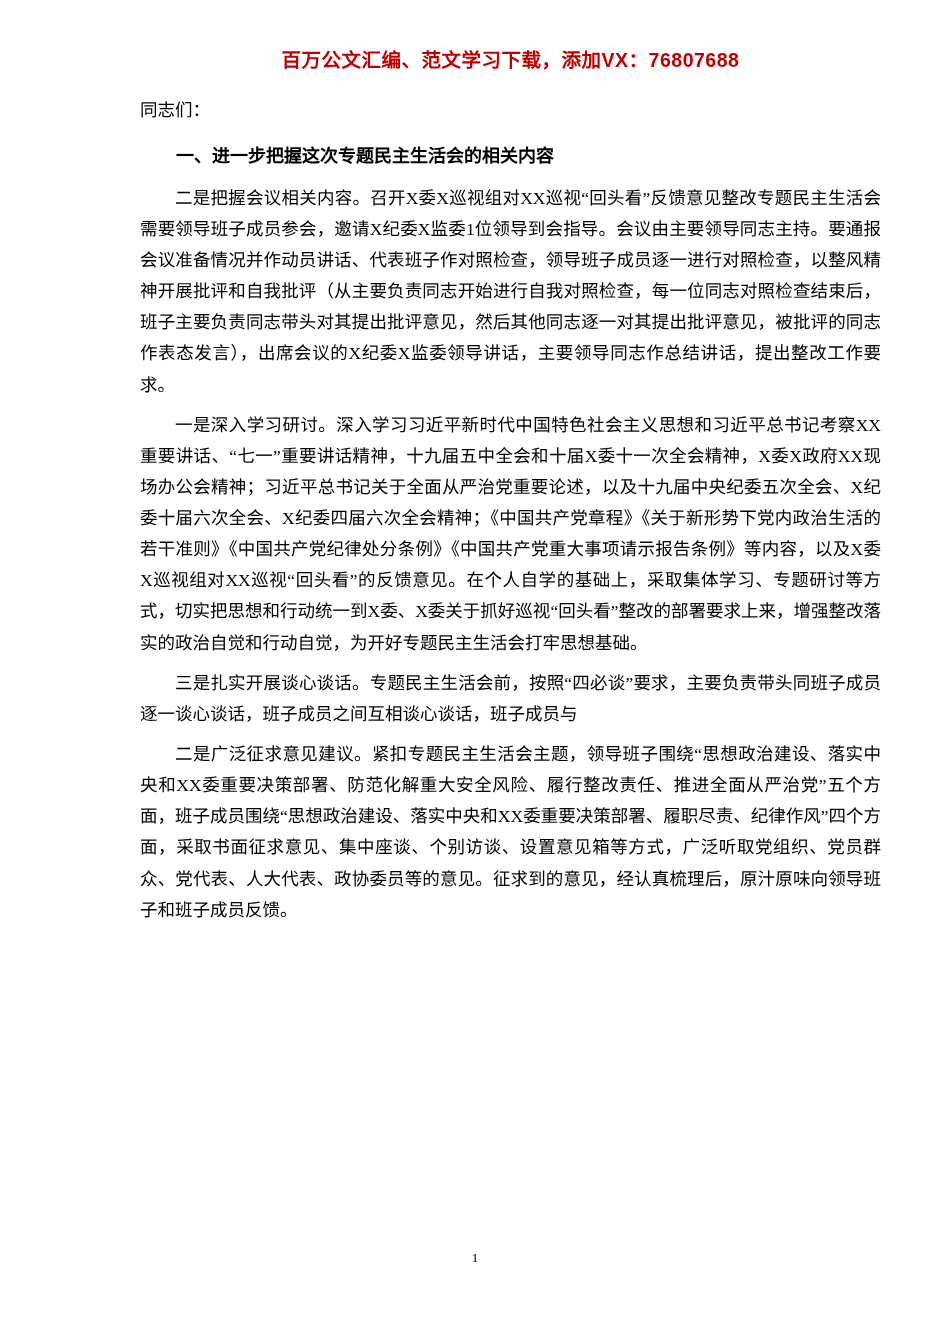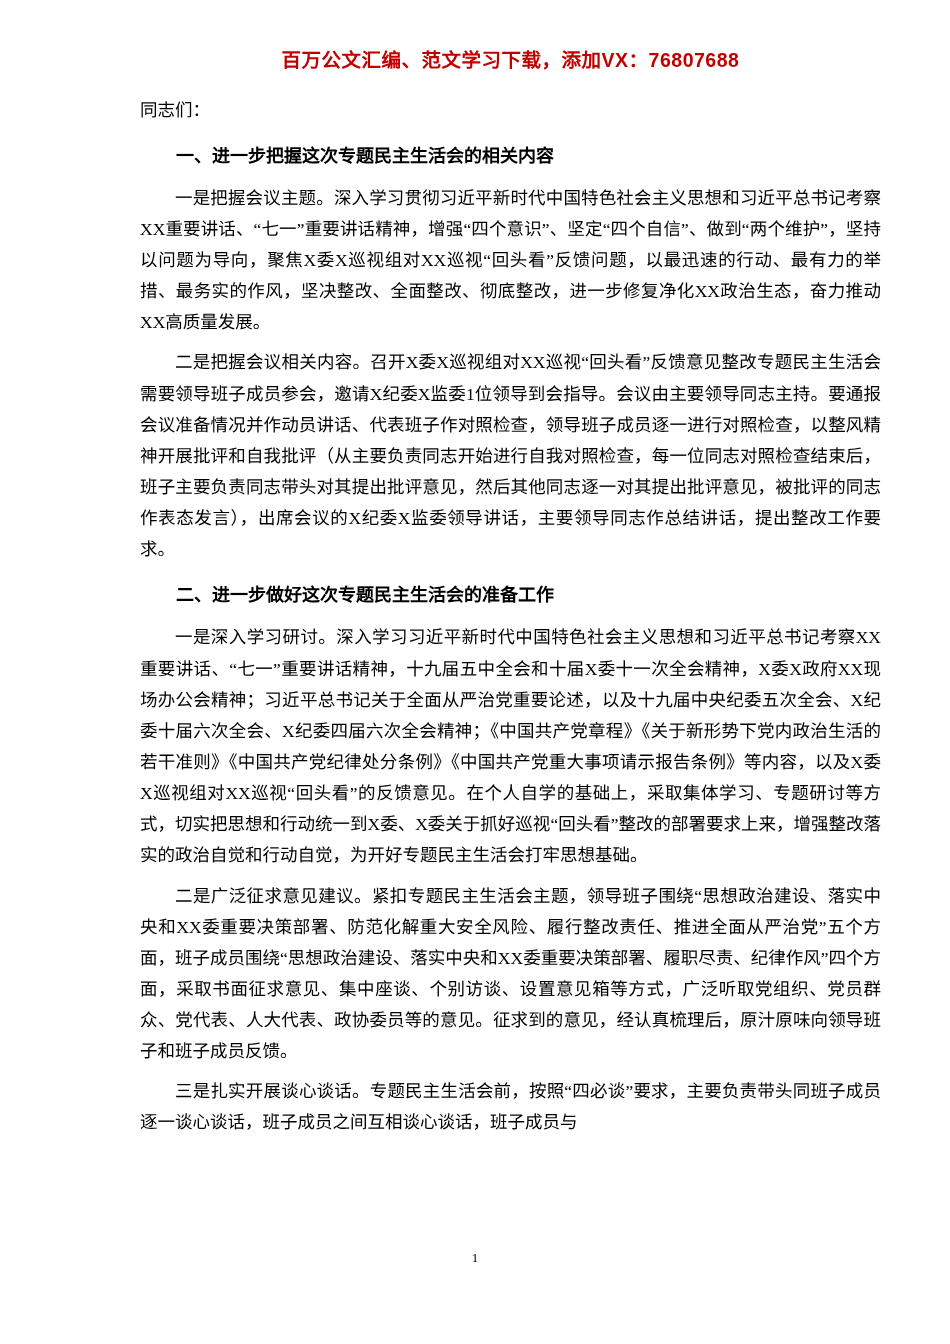--- a/index.html
+++ b/index.html
@@ -73,27 +73,25 @@
 
 <div class="page">
 
   <div class="banner">百万公文汇编、范文学习下载，添加VX：76807688</div>
 
   <div class="salutation">同志们：</div>
 
 
   <h2 class="section-heading">一、进一步把握这次专题民主生活会的相关内容</h2>
 
-  <p class="body-para">一是把握会议主题。深入学习贯彻习近平新时代中国特色社会主义思想和习近平总书记考察XX重要讲话、“七一”重要讲话精神，增强“四个意识”、坚定“四个自信”、做到“两个维护”，坚持以问题为导向，聚焦X委X巡视组对XX巡视“回头看”反馈问题，以最迅速的行动、最有力的举措、最务实的作风，坚决整改、全面整改、彻底整改，进一步修复净化XX政治生态，奋力推动XX高质量发展。</p>
 
   <p class="body-para">二是把握会议相关内容。召开X委X巡视组对XX巡视“回头看”反馈意见整改专题民主生活会需要领导班子成员参会，邀请X纪委X监委1位领导到会指导。会议由主要领导同志主持。要通报会议准备情况并作动员讲话、代表班子作对照检查，领导班子成员逐一进行对照检查，以整风精神开展批评和自我批评（从主要负责同志开始进行自我对照检查，每一位同志对照检查结束后，班子主要负责同志带头对其提出批评意见，然后其他同志逐一对其提出批评意见，被批评的同志作表态发言），出席会议的X纪委X监委领导讲话，主要领导同志作总结讲话，提出整改工作要求。</p>
 
-  <h2 class="section-heading">二、进一步做好这次专题民主生活会的准备工作</h2>
 
   <p class="body-para">一是深入学习研讨。深入学习习近平新时代中国特色社会主义思想和习近平总书记考察XX重要讲话、“七一”重要讲话精神，十九届五中全会和十届X委十一次全会精神，X委X政府XX现场办公会精神；习近平总书记关于全面从严治党重要论述，以及十九届中央纪委五次全会、X纪委十届六次全会、X纪委四届六次全会精神；《中国共产党章程》《关于新形势下党内政治生活的若干准则》《中国共产党纪律处分条例》《中国共产党重大事项请示报告条例》等内容，以及X委X巡视组对XX巡视“回头看”的反馈意见。在个人自学的基础上，采取集体学习、专题研讨等方式，切实把思想和行动统一到X委、X委关于抓好巡视“回头看”整改的部署要求上来，增强整改落实的政治自觉和行动自觉，为开好专题民主生活会打牢思想基础。</p>
 
+  <p class="body-para">三是扎实开展谈心谈话。专题民主生活会前，按照“四必谈”要求，主要负责带头同班子成员逐一谈心谈话，班子成员之间互相谈心谈话，班子成员与</p>
+
   <p class="body-para">二是广泛征求意见建议。紧扣专题民主生活会主题，领导班子围绕“思想政治建设、落实中央和XX委重要决策部署、防范化解重大安全风险、履行整改责任、推进全面从严治党”五个方面，班子成员围绕“思想政治建设、落实中央和XX委重要决策部署、履职尽责、纪律作风”四个方面，采取书面征求意见、集中座谈、个别访谈、设置意见箱等方式，广泛听取党组织、党员群众、党代表、人大代表、政协委员等的意见。征求到的意见，经认真梳理后，原汁原味向领导班子和班子成员反馈。</p>
-
-  <p class="body-para">三是扎实开展谈心谈话。专题民主生活会前，按照“四必谈”要求，主要负责带头同班子成员逐一谈心谈话，班子成员之间互相谈心谈话，班子成员与</p>
 
   <div class="page-number">1</div>
 
 </div>
 
 </body></html>

